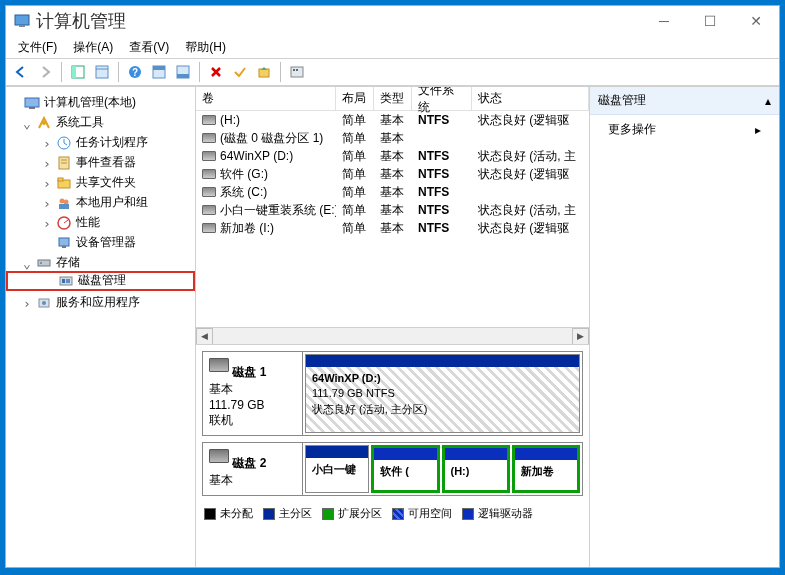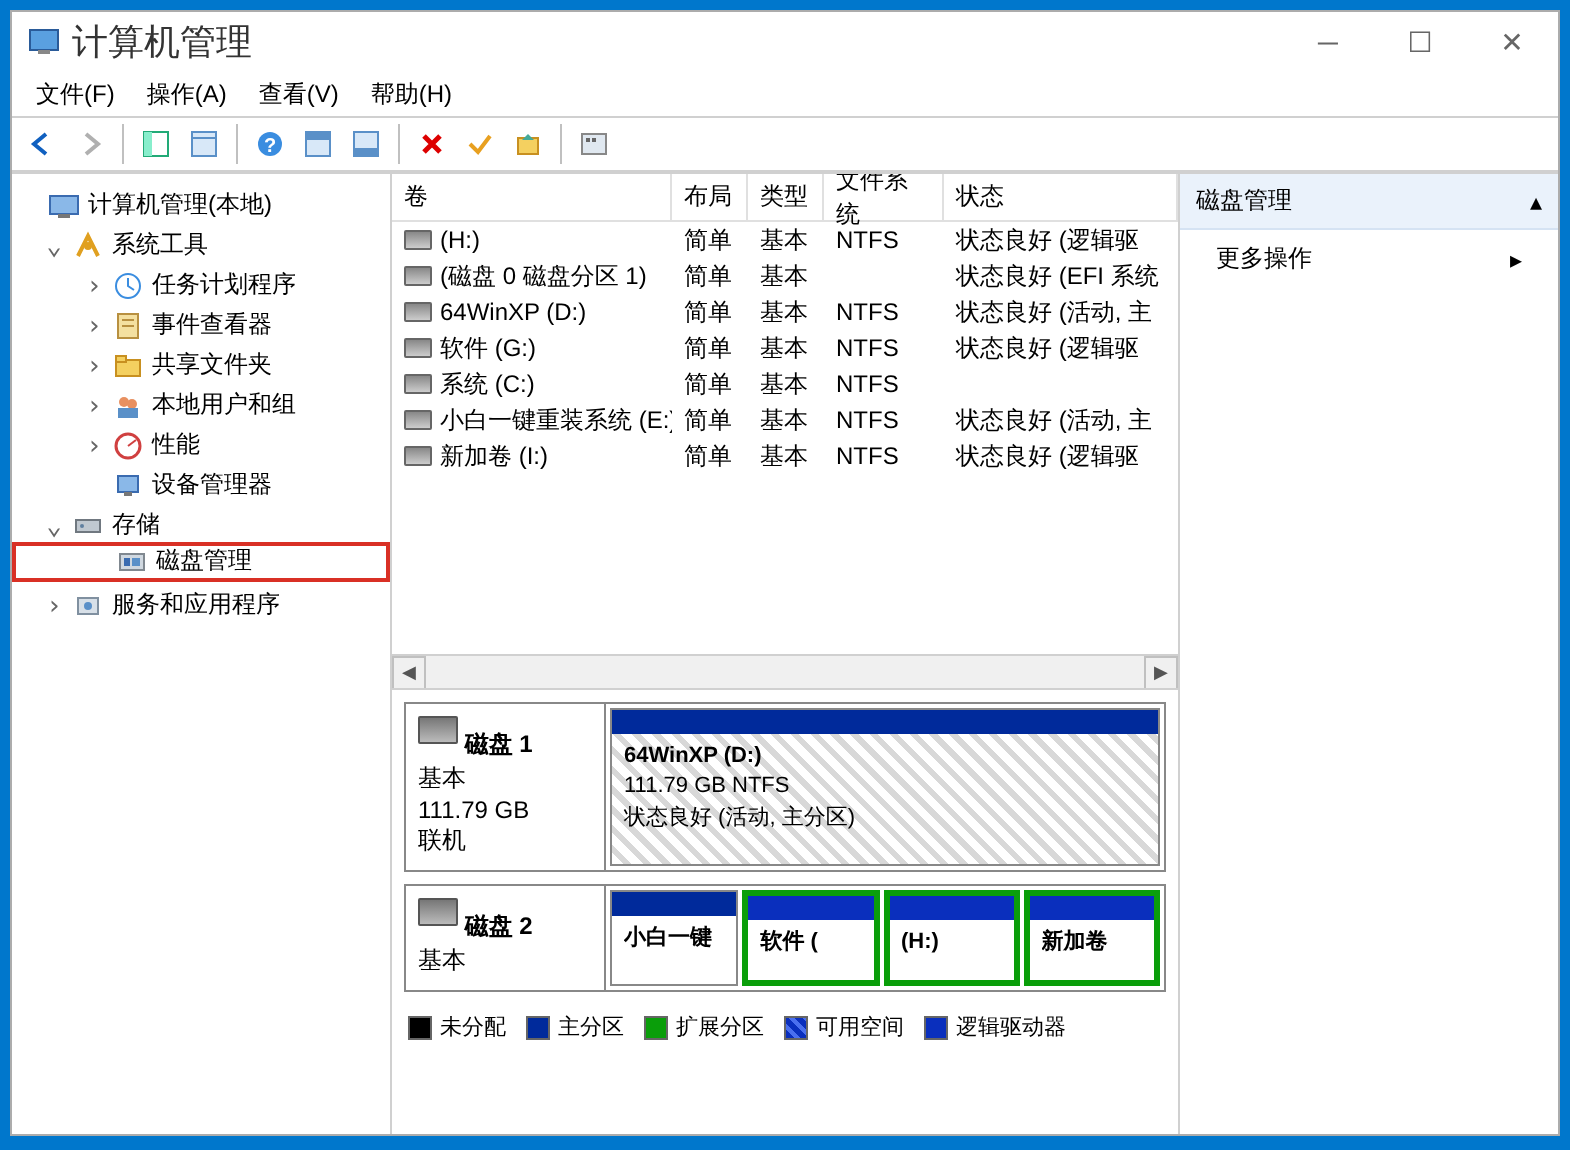--- a/index.html
+++ b/index.html
@@ -26,21 +26,21 @@
 .hl { border:2px solid #d93025; }
 .center { flex:1; display:flex; flex-direction:column; overflow:hidden; }
 .vollist { flex: 0 0 258px; display:flex; flex-direction:column; border-bottom:1px solid #d0d0d0; overflow:hidden;}
 .vlhead { display:flex; background:#fff; border-bottom:1px solid #e0e0e0; font-size:12px; height:24px; align-items:stretch;}
 .vlhead div { padding:4px 6px; border-right:1px solid #e0e0e0; display:flex; align-items:center; }
 .col-vol{width:140px;} .col-lay{width:38px;} .col-typ{width:38px;} .col-fs{width:60px;} .col-st{flex:1;}
 .vlbody { flex:1; overflow:auto; font-size:12px;}
 .vrow { display:flex; height:18px; align-items:center;}
 .vrow > div { padding:0 6px; overflow:hidden; white-space:nowrap; text-overflow:ellipsis;}
 .vcell-vol{width:140px; display:flex; align-items:center; gap:4px;}
-.vcell-lay{width:38px;} .vcell-typ{width:38px;} .vcell-fs{width:60px;} .vcell-st{flex:1;}
+.vcell-lay{width:38px;} .vcell-typ{width:38px;} .vcell-fs{width:60px;font-weight:bold;} .vcell-st{flex:1;}
 .diskicon{ width:14px; height:10px; background:linear-gradient(#888,#ccc); border:1px solid #666; border-radius:1px; flex-shrink:0;}
 .scrollbar-h { height:17px; background:#f0f0f0; border-top:1px solid #d0d0d0; display:flex; align-items:center;}
 .sbtn{width:17px;height:17px;display:flex;align-items:center;justify-content:center;background:#f0f0f0;border:1px solid #c0c0c0;font-size:9px;color:#555;}
 .strack{flex:1;}
 .graph { flex:1; overflow:auto; padding:6px; font-size:12px; background:#fff;}
 .diskrow{ display:flex; border:1px solid #888; margin-bottom:6px; min-height:80px;}
 .diskmeta{ width:100px; border-right:1px solid #888; padding:6px; background:#fff;}
 .diskmeta .dmicon{ width:20px; height:14px; background:linear-gradient(#777,#bbb); border:1px solid #555; border-radius:1px; margin-bottom:4px; display:inline-block;}
 .diskmeta b{font-size:12px;}
 .diskparts{ flex:1; display:flex; padding:2px; gap:2px;}
@@ -295,21 +295,20 @@
               <div class="vcell-st">状态良好 (逻辑驱</div>
             </div>
             <div class="vrow">
               <div class="vcell-vol">
                 <span class="diskicon"></span>
                 <span>(磁盘 0 磁盘分区 1)</span>
               </div>
               <div class="vcell-lay">简单</div>
               <div class="vcell-typ">基本</div>
               <div class="vcell-fs"></div>
-              <div class="vcell-st">状态良好 (EFI 系统</div>
             </div>
             <div class="vrow">
               <div class="vcell-vol">
                 <span class="diskicon"></span>
                 <span>64WinXP  (D:)</span>
               </div>
               <div class="vcell-lay">简单</div>
               <div class="vcell-typ">基本</div>
               <div class="vcell-fs">NTFS</div>
               <div class="vcell-st">状态良好 (活动, 主</div>

